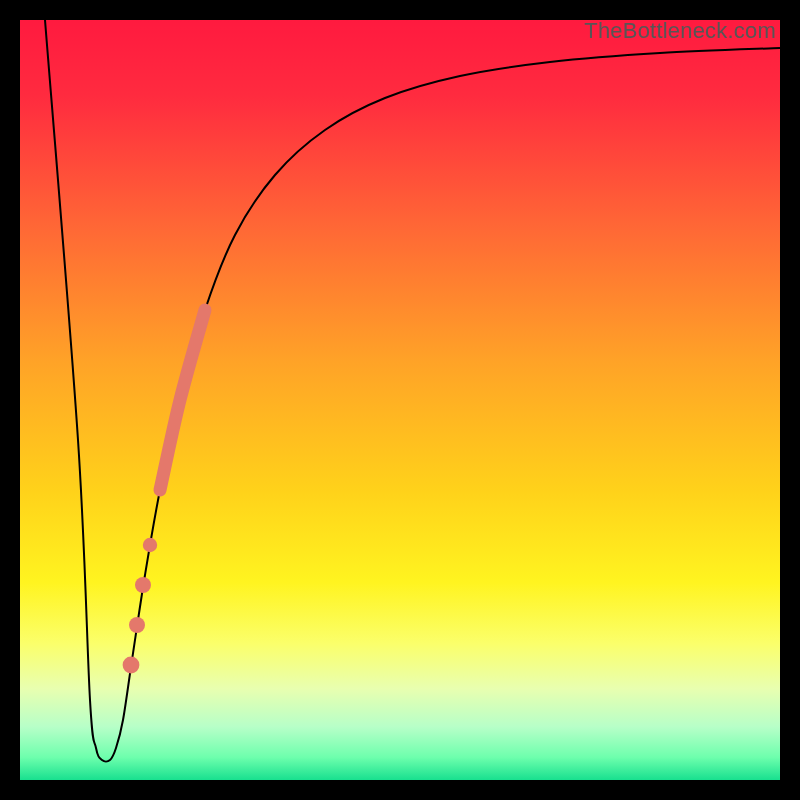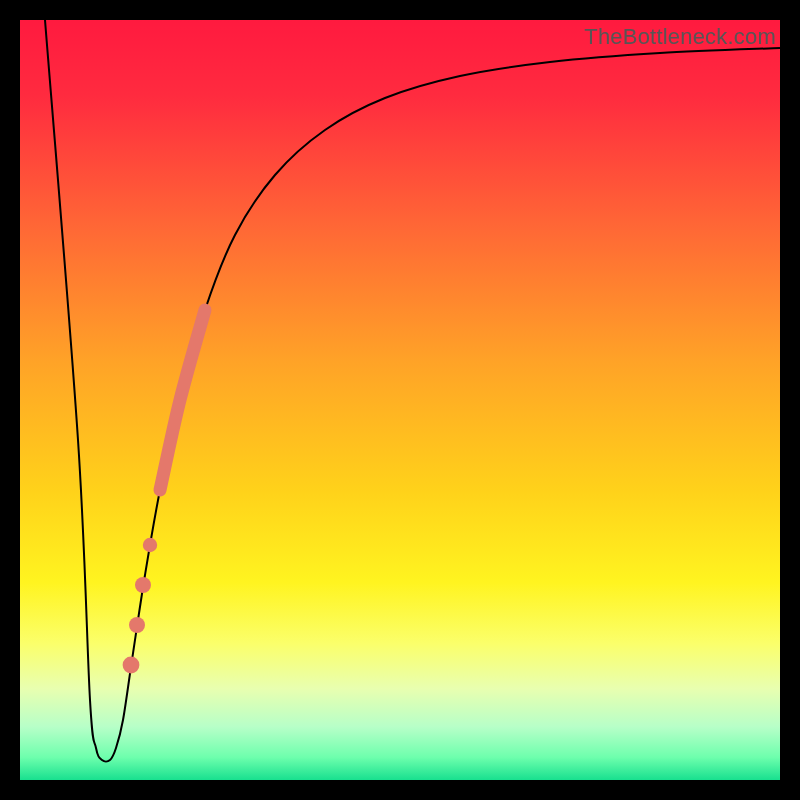--- a/index.html
+++ b/index.html
@@ -26,21 +26,21 @@
   }
   .gradient-bg {
     position: absolute;
     left: 0;
     top: 0;
     width: 100%;
     height: 100%;
   }
   .watermark {
     position: absolute;
-    top: 24px;
+    top: 18px;
     right: 24px;
     font-family: Arial, Helvetica, sans-serif;
     font-size: 22px;
     color: #565656;
     letter-spacing: 0.2px;
     user-select: none;
   }
   svg.curve-layer {
     position: absolute;
     left: 0;

